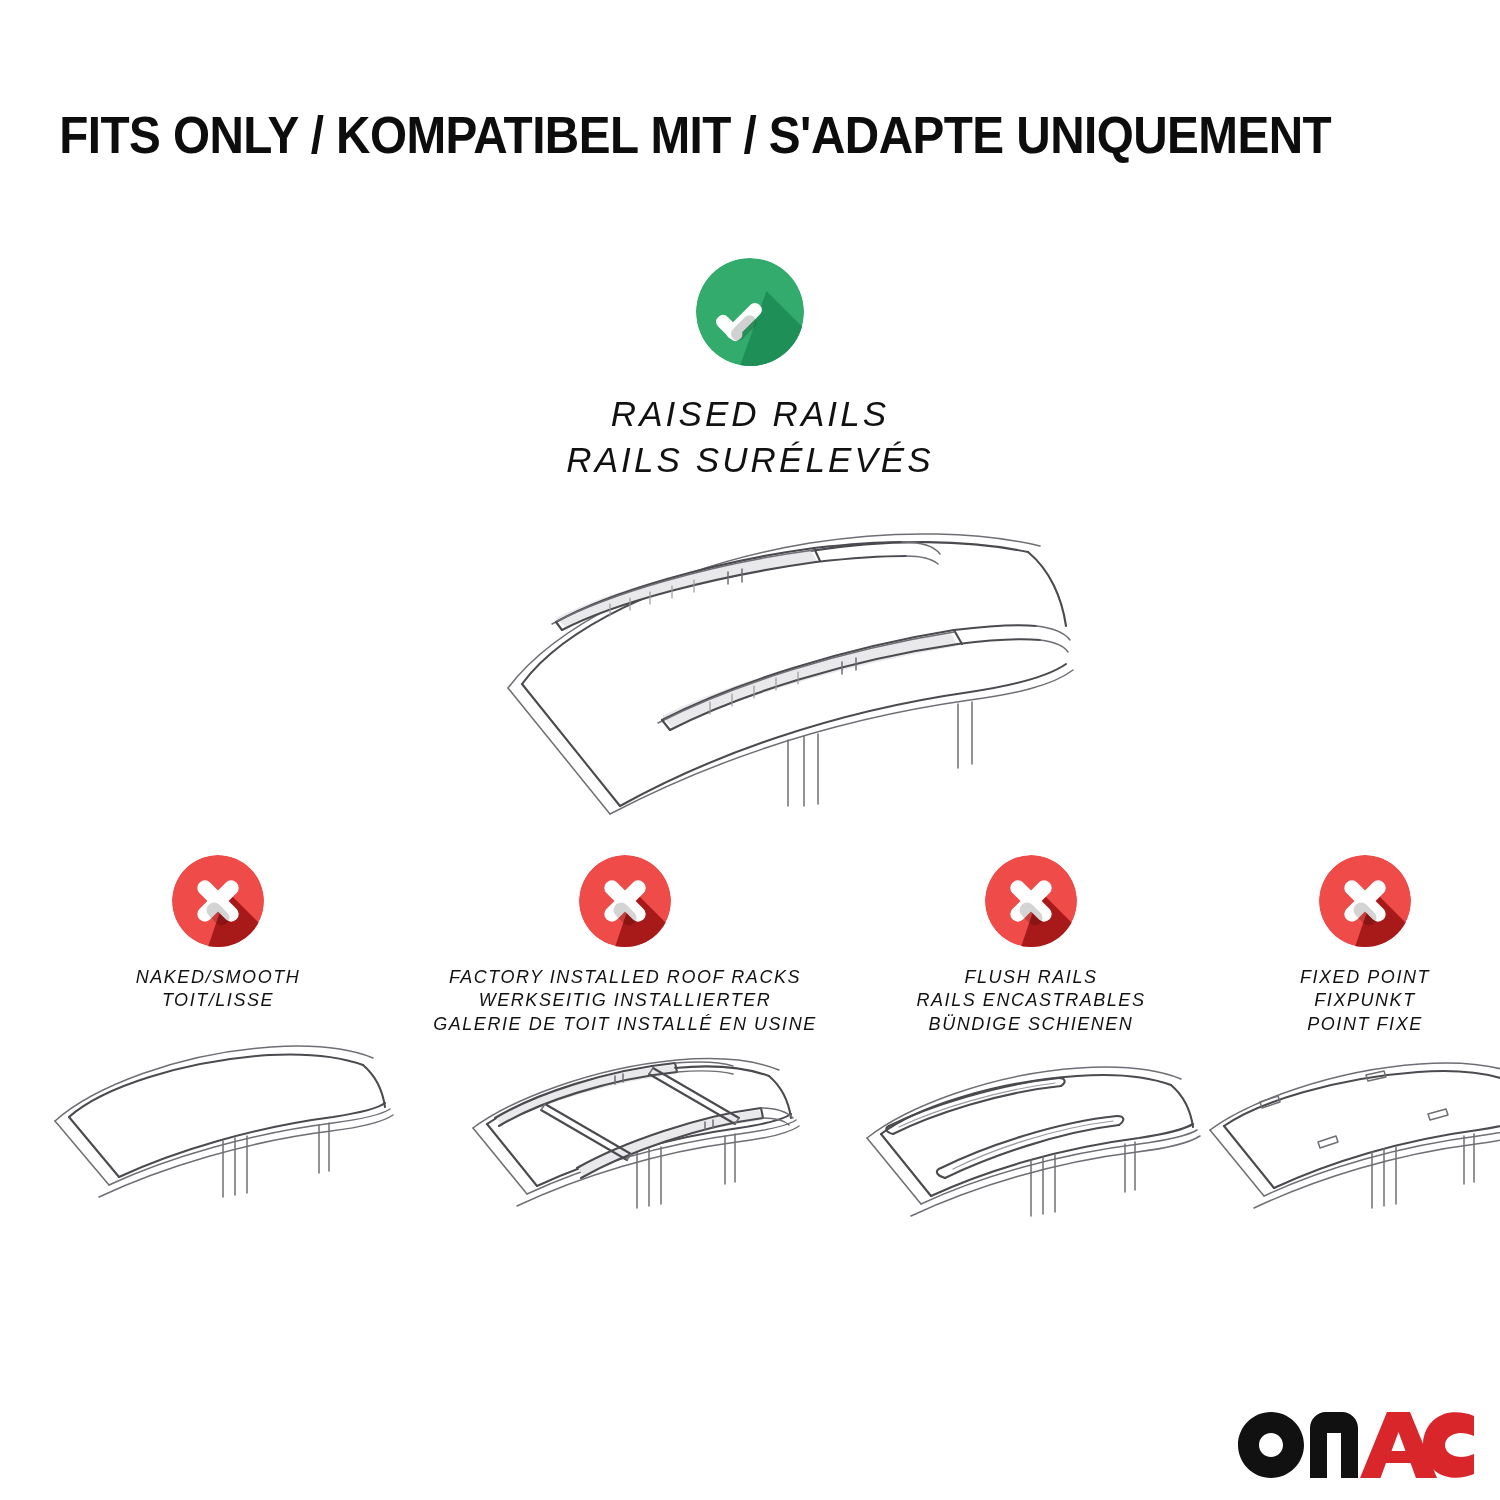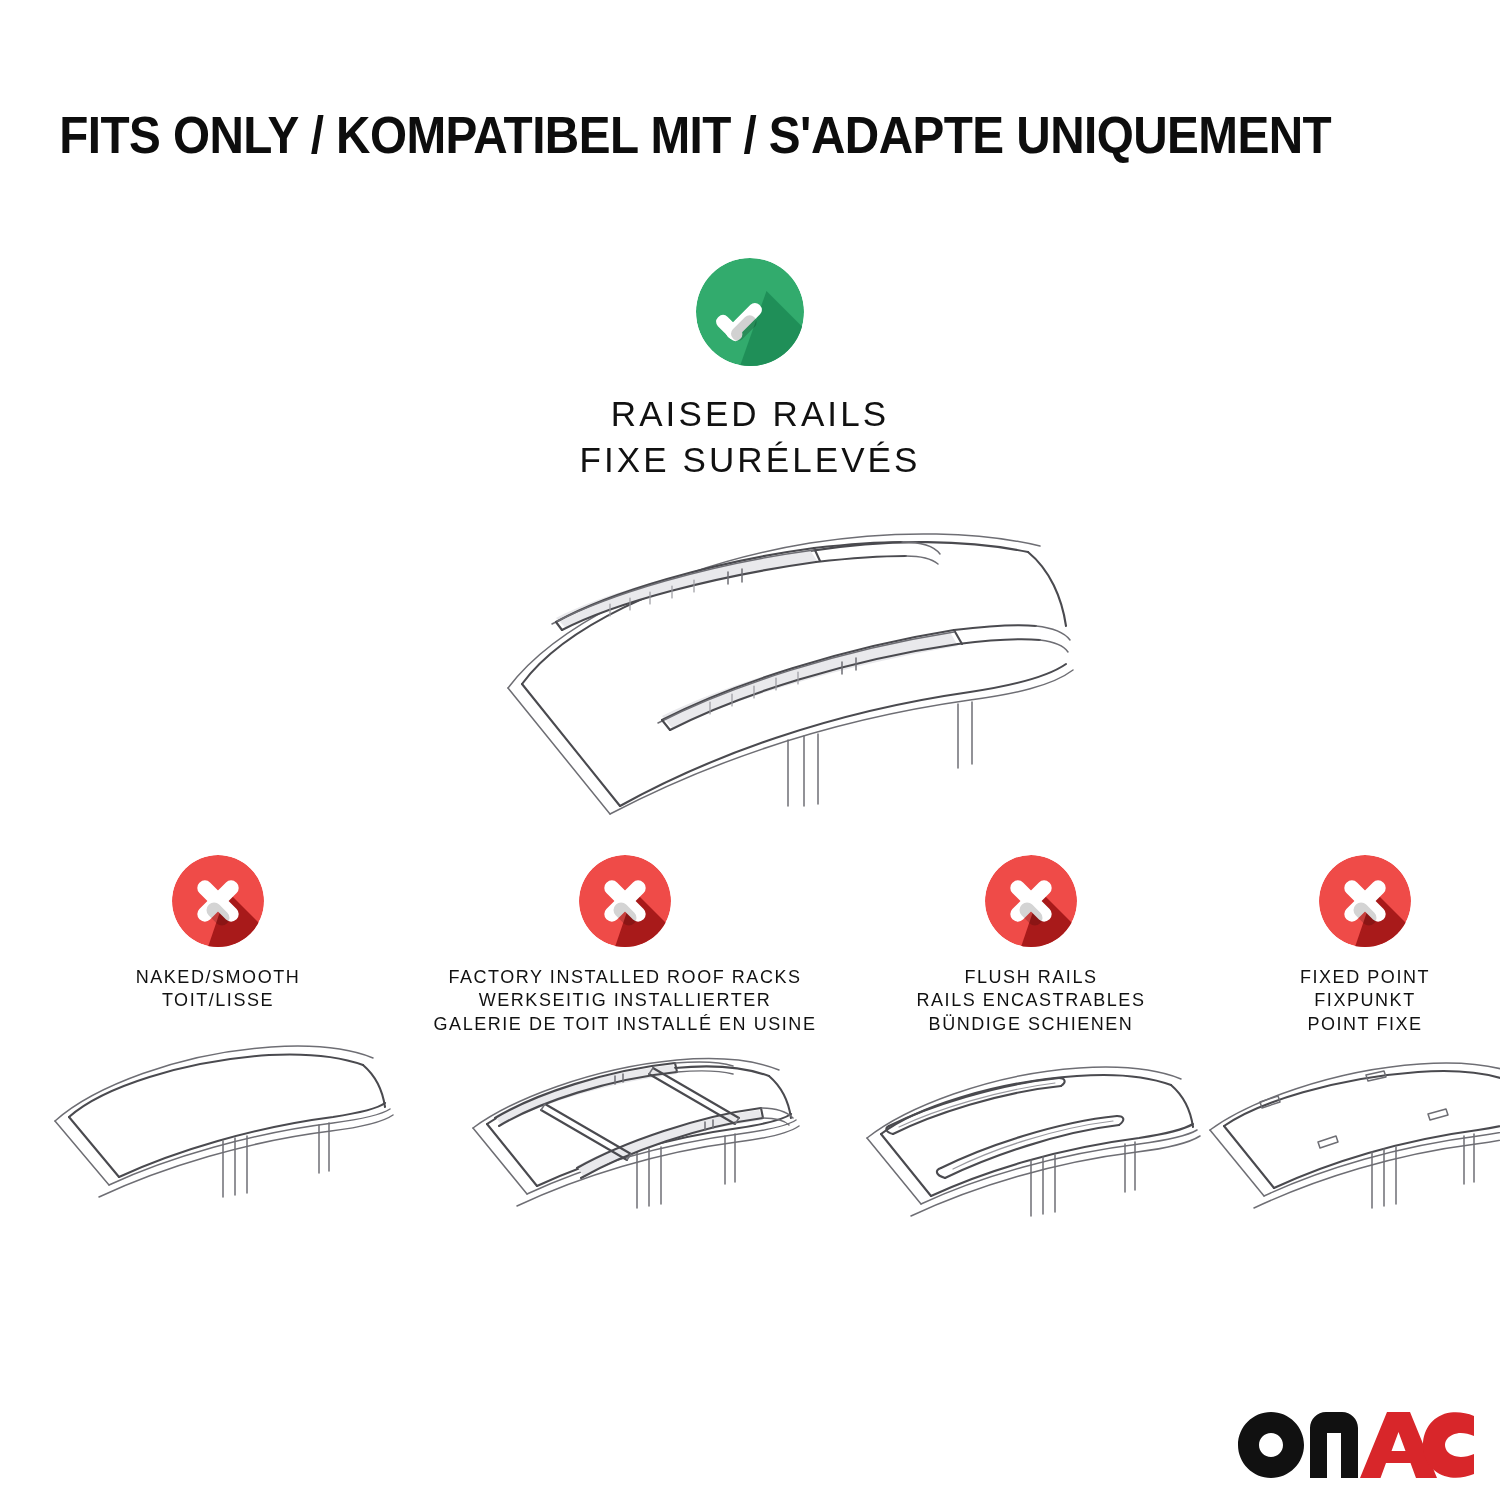--- a/index.html
+++ b/index.html
@@ -51,20 +51,21 @@
   }
   .badge svg { display: block; }
 
   
   .label-lines {
     font-family: "Liberation Sans", sans-serif;
     font-weight: 400;
     color: #111111;
     line-height: 1.30;
     white-space: nowrap;
+    font-style: italic;
   }
   .label-lines div { white-space: nowrap; }
 
   
   #primary-option .label-lines {
     font-size: 35px;
     letter-spacing: 3.1px;
     line-height: 1.30;
   }
 
@@ -129,21 +130,21 @@
         <rect x="41.0" y="40.5" width="13.6" height="45" rx="6.3" transform="rotate(45 47.8 63)"></rect>
       </g>
       <g opacity="0.18" fill="#000000">
         <rect x="41.0" y="55" width="13.6" height="30" rx="6.3" transform="rotate(45 47.8 70)"></rect>
       </g>
     </svg>
   </div>
 
   <div class="label-lines" style="margin-top:25px;">
     <div>RAISED RAILS</div>
-    <div>FIXE SURÉLEVÉS</div>
+    <div>RAILS SURÉLEVÉS</div>
   </div>
 
   <div style="margin-top:24px;">
     <svg class="roof-art" width="680" height="310" viewBox="0 0 680 310" aria-hidden="true">
 
       <path class="ln" d="M112 178 C 150 126, 250 70, 400 45 C 480 32, 560 34, 618 46"></path>
       <path class="ln" d="M112 178 L 210 300"></path>
       <path class="ln-thin" d="M98 182 C 140 126, 248 62, 400 37 C 488 23, 572 26, 630 40"></path>
       <path class="ln-thin" d="M98 182 L 200 308"></path>
 

